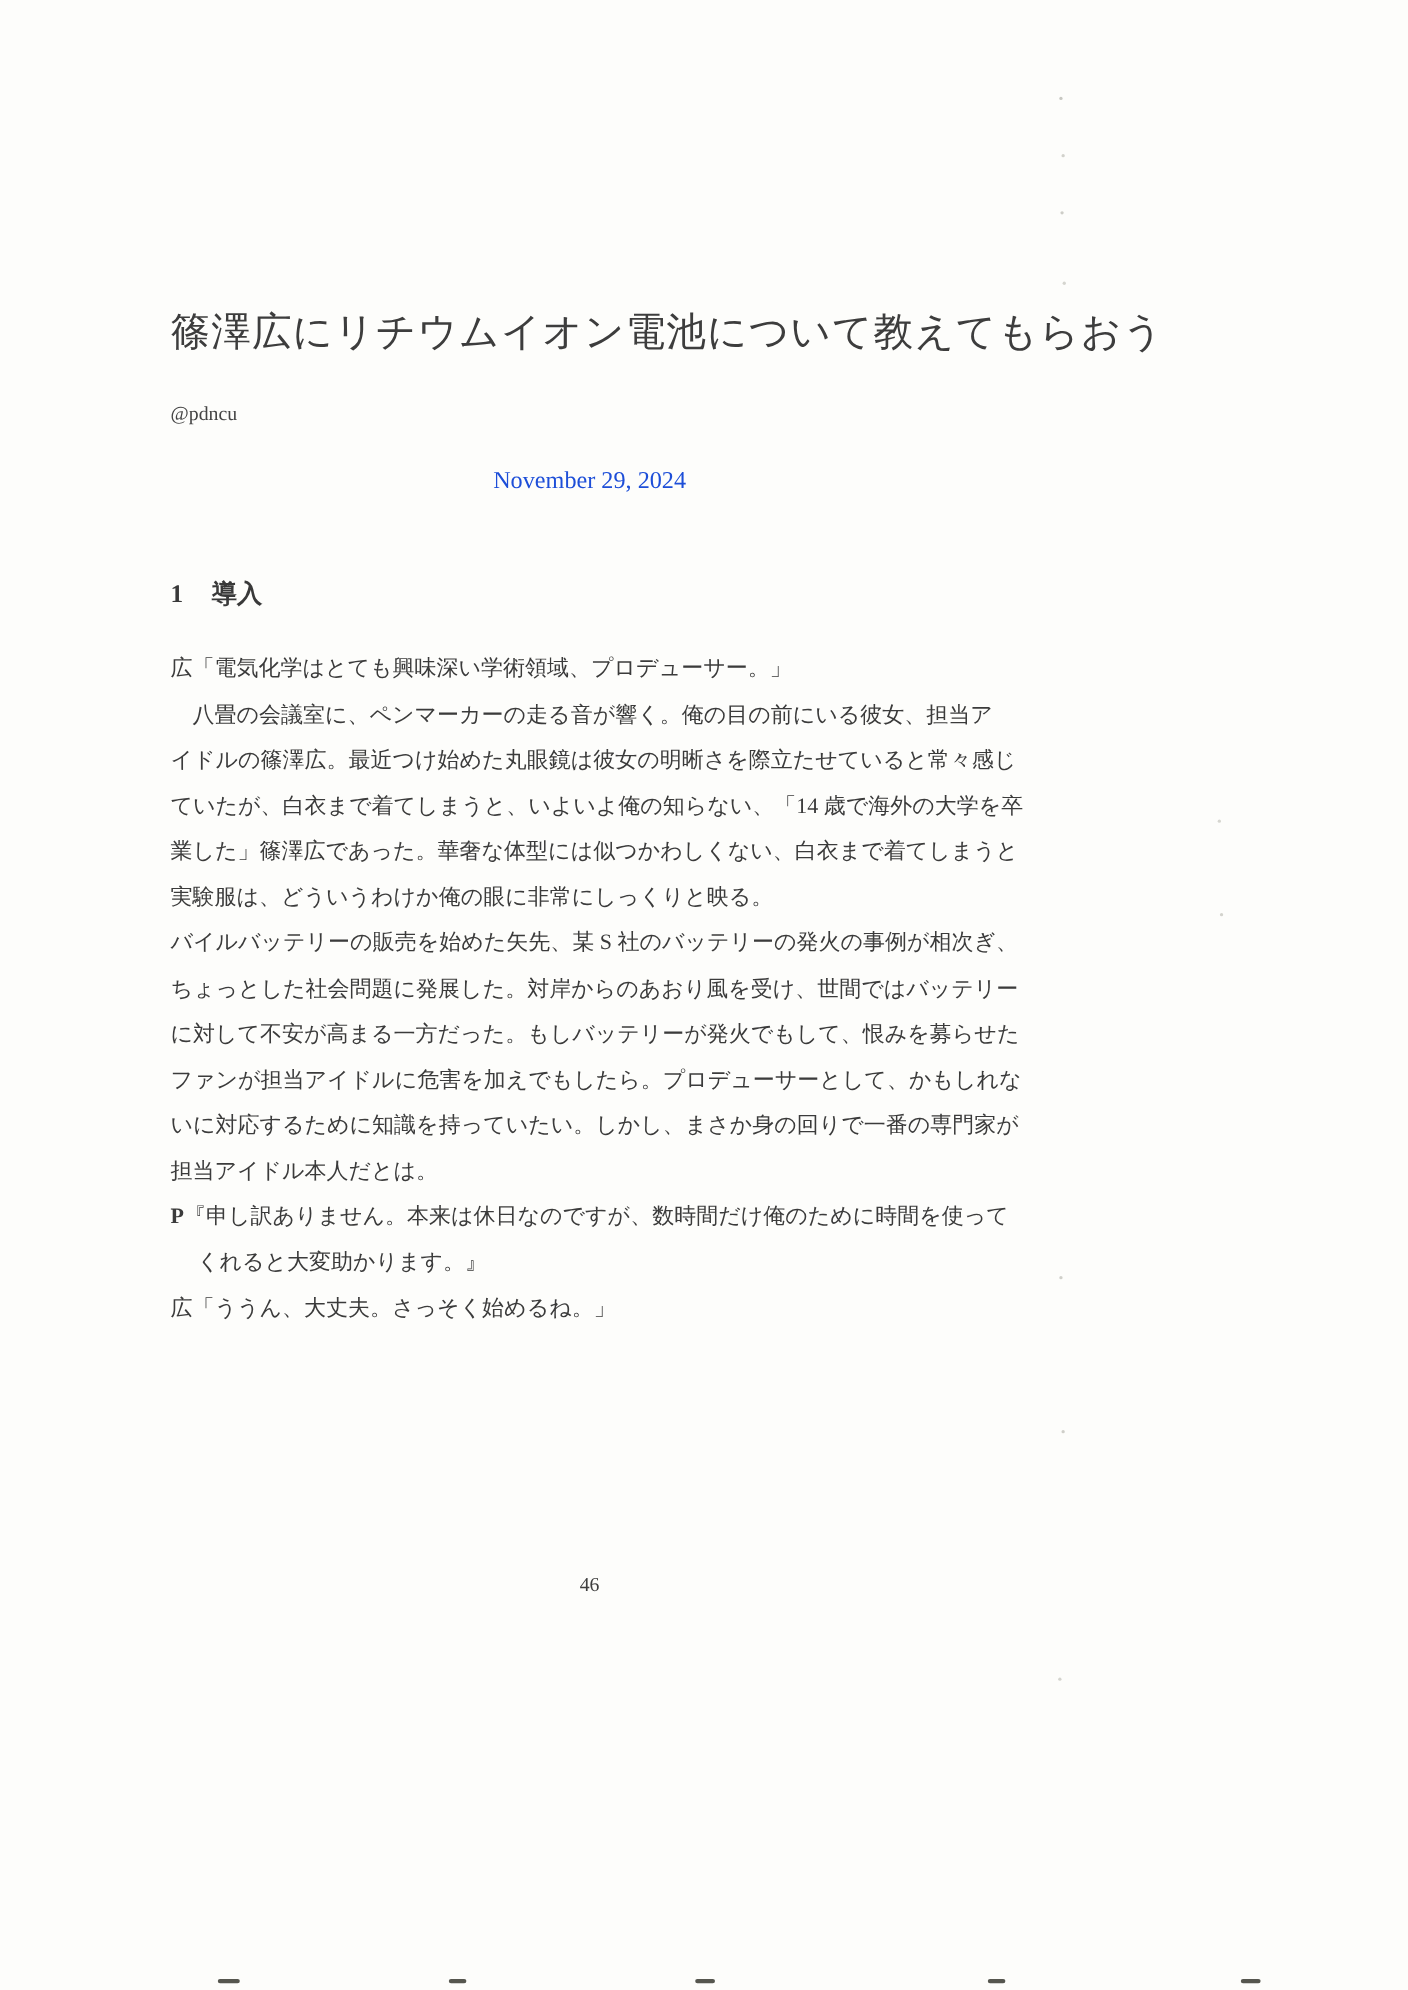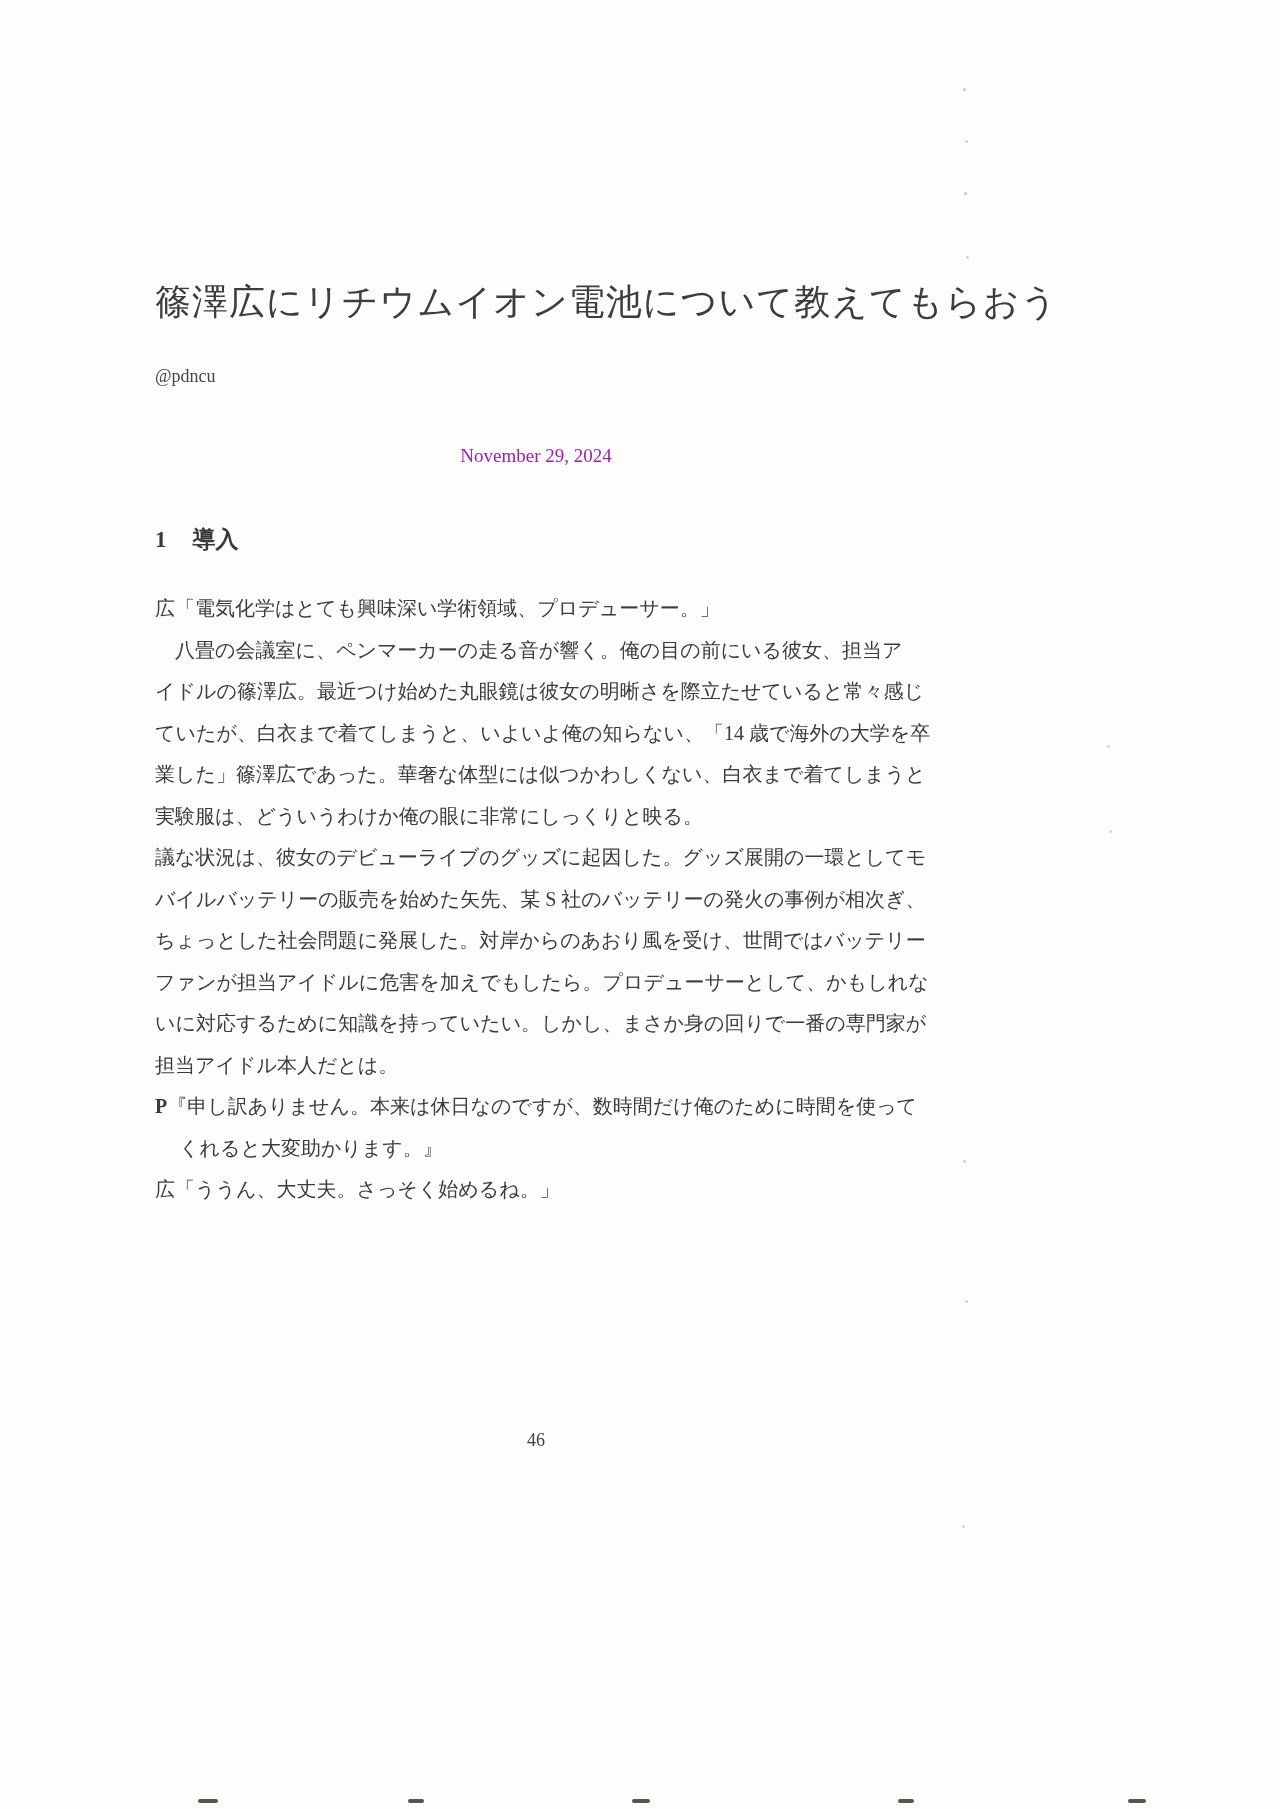--- a/index.html
+++ b/index.html
@@ -31,24 +31,24 @@
   }
   .doc-author {
     position: absolute;
     top: 366px; left: 0; width: 100%;
     text-align: left;
     font-size: 18px;
     color: #444;
   }
   .doc-date {
     position: absolute;
-    top: 445px; left: 0; width: 100%;
+    top: 424px; left: 0; width: 100%;
     text-align: center;
-    font-size: 19px;
-    color: #a21caf;
+    font-size: 22px;
+    color: #1d4ed8;
   }
   .section-heading {
     position: absolute;
     top: 524px; left: 0;
     font-size: 23px;
     font-weight: bold;
     color: #393939;
   }
   .section-heading .sec-num { margin-right: 26px; }
   .body-text {
@@ -120,23 +120,23 @@
       <span class="sec-num">1</span><span>導入</span>
     </div>
 
     <div class="body-text">
         <div class="bodyline none">広「電気化学はとても興味深い学術領域、プロデューサー。」</div>
         <div class="bodyline para">八畳の会議室に、ペンマーカーの走る音が響く。俺の目の前にいる彼女、担当ア</div>
         <div class="bodyline none">イドルの篠澤広。最近つけ始めた丸眼鏡は彼女の明晰さを際立たせていると常々感じ</div>
         <div class="bodyline none">ていたが、白衣まで着てしまうと、いよいよ俺の知らない、「14 歳で海外の大学を卒</div>
         <div class="bodyline none">業した」篠澤広であった。華奢な体型には似つかわしくない、白衣まで着てしまうと</div>
         <div class="bodyline none">実験服は、どういうわけか俺の眼に非常にしっくりと映る。</div>
-        <div class="bodyline none">議な状況は、彼女のデビューライブのグッズに起因した。グッズ展開の一環としてモ</div>
         <div class="bodyline none">バイルバッテリーの販売を始めた矢先、某 S 社のバッテリーの発火の事例が相次ぎ、</div>
         <div class="bodyline none">ちょっとした社会問題に発展した。対岸からのあおり風を受け、世間ではバッテリー</div>
+        <div class="bodyline none">に対して不安が高まる一方だった。もしバッテリーが発火でもして、恨みを募らせた</div>
         <div class="bodyline none">ファンが担当アイドルに危害を加えでもしたら。プロデューサーとして、かもしれな</div>
         <div class="bodyline none">いに対応するために知識を持っていたい。しかし、まさか身の回りで一番の専門家が</div>
         <div class="bodyline none">担当アイドル本人だとは。</div>
         <div class="bodyline none"><b>P</b>『申し訳ありません。本来は休日なのですが、数時間だけ俺のために時間を使って</div>
         <div class="bodyline cont">くれると大変助かります。』</div>
         <div class="bodyline none">広「ううん、大丈夫。さっそく始めるね。」</div>
       </div>
 
     <div class="page-number">46</div>
 

